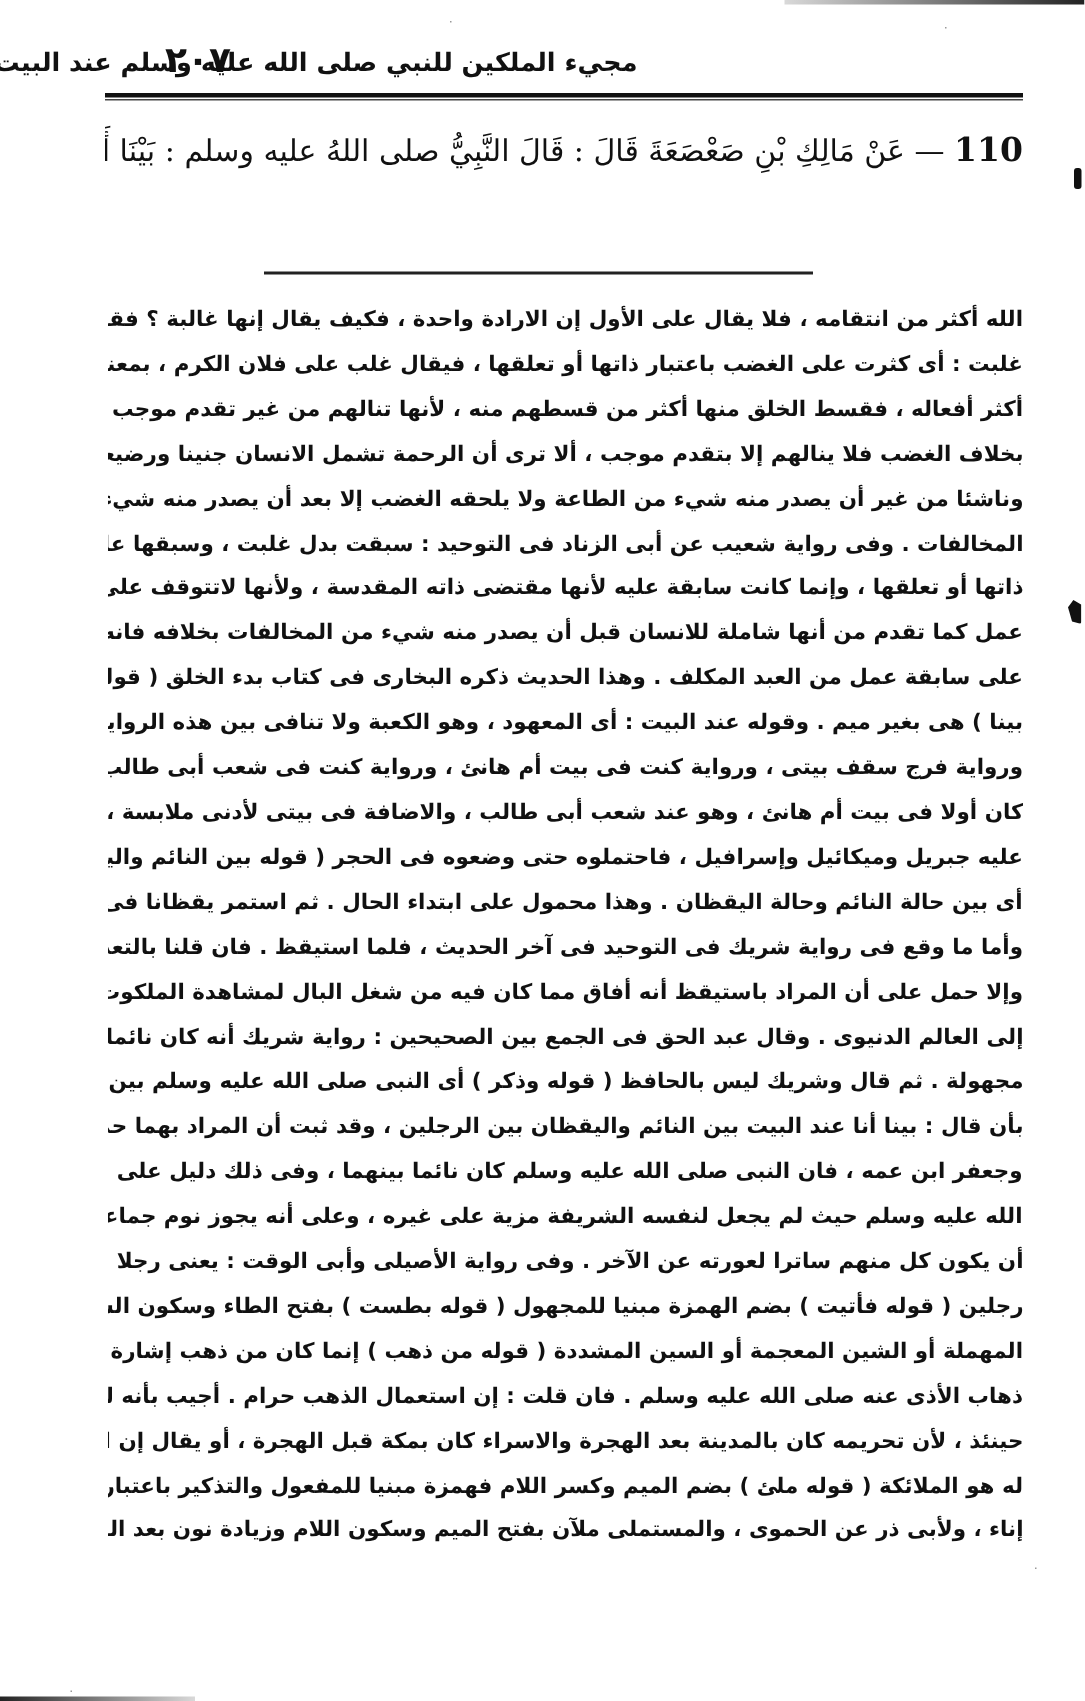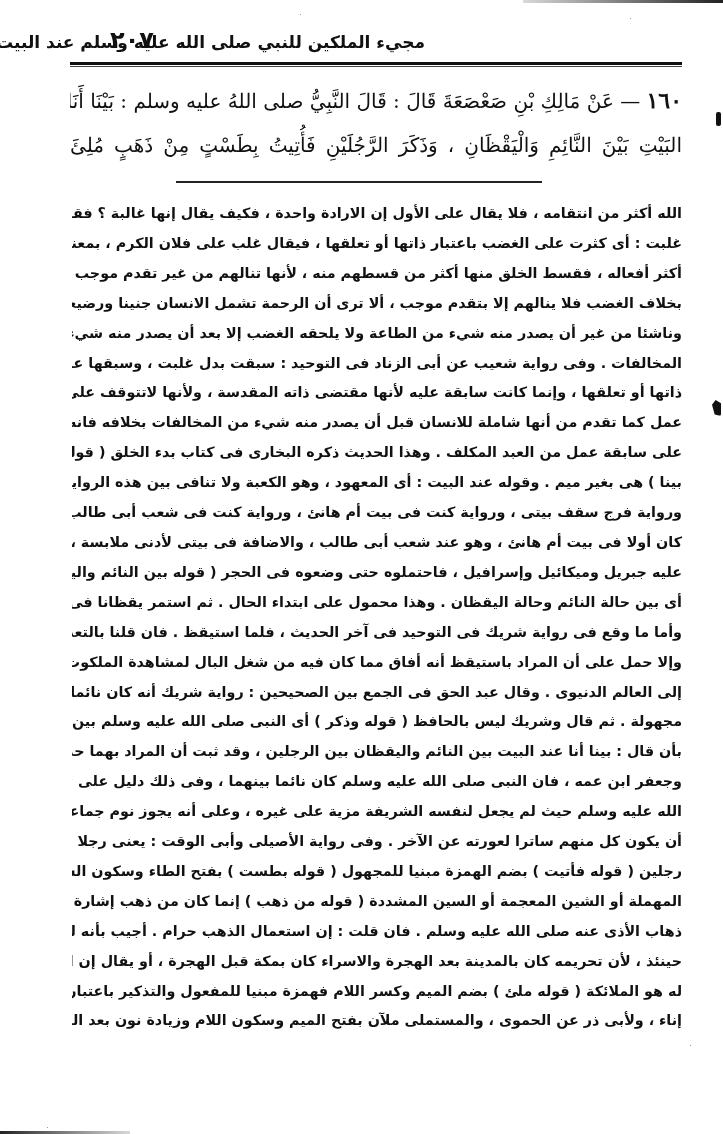--- a/index.html
+++ b/index.html
@@ -43,22 +43,21 @@
   <div class="edge-bottom"></div>
 
   <div class="header">
     <span class="running-title">مجيء الملكين للنبي صلى الله عليه وسلم عند البيت</span>
     <span class="page-number">٢٠٧</span>
   </div>
   <div class="header-rule"></div>
   <div class="header-rule2"></div>
 
   <div class="hadith">
-    <span class="hadith-line"><span class="num">١٦٠</span> <span>—</span> <span>عَنْ مَالِكِ بْنِ صَعْصَعَةَ قَالَ : قَالَ النَّبِيُّ صلى اللهُ عليه وسلم : بَيْنَا أَنَا عِنْدَ</span></span>
-    <span class="hadith-line">البَيْتِ بَيْنَ النَّائِمِ وَالْيَقْظَانِ ، وَذَكَرَ الرَّجُلَيْنِ فَأُتِيتُ بِطَسْتٍ مِنْ ذَهَبٍ مُلِئَ</span>
+    <span class="hadith-line"><span class="num">110</span> <span>—</span> <span>عَنْ مَالِكِ بْنِ صَعْصَعَةَ قَالَ : قَالَ النَّبِيُّ صلى اللهُ عليه وسلم : بَيْنَا أَنَا عِنْدَ</span></span>
   </div>
 
   <div class="sep"></div>
 
   <div class="commentary">
     <span class="line">الله أكثر من انتقامه ، فلا يقال على الأول إن الارادة واحدة ، فكيف يقال إنها غالبة ؟ فقوله</span>
     <span class="line">غلبت : أى كثرت على الغضب باعتبار ذاتها أو تعلقها ، فيقال غلب على فلان الكرم ، بمعنى أنه</span>
     <span class="line">أكثر أفعاله ، فقسط الخلق منها أكثر من قسطهم منه ، لأنها تنالهم من غير تقدم موجب لها</span>
     <span class="line">بخلاف الغضب فلا ينالهم إلا بتقدم موجب ، ألا ترى أن الرحمة تشمل الانسان جنينا ورضيعا وفطيما</span>
     <span class="line">وناشئا من غير أن يصدر منه شيء من الطاعة ولا يلحقه الغضب إلا بعد أن يصدر منه شيء من</span>

